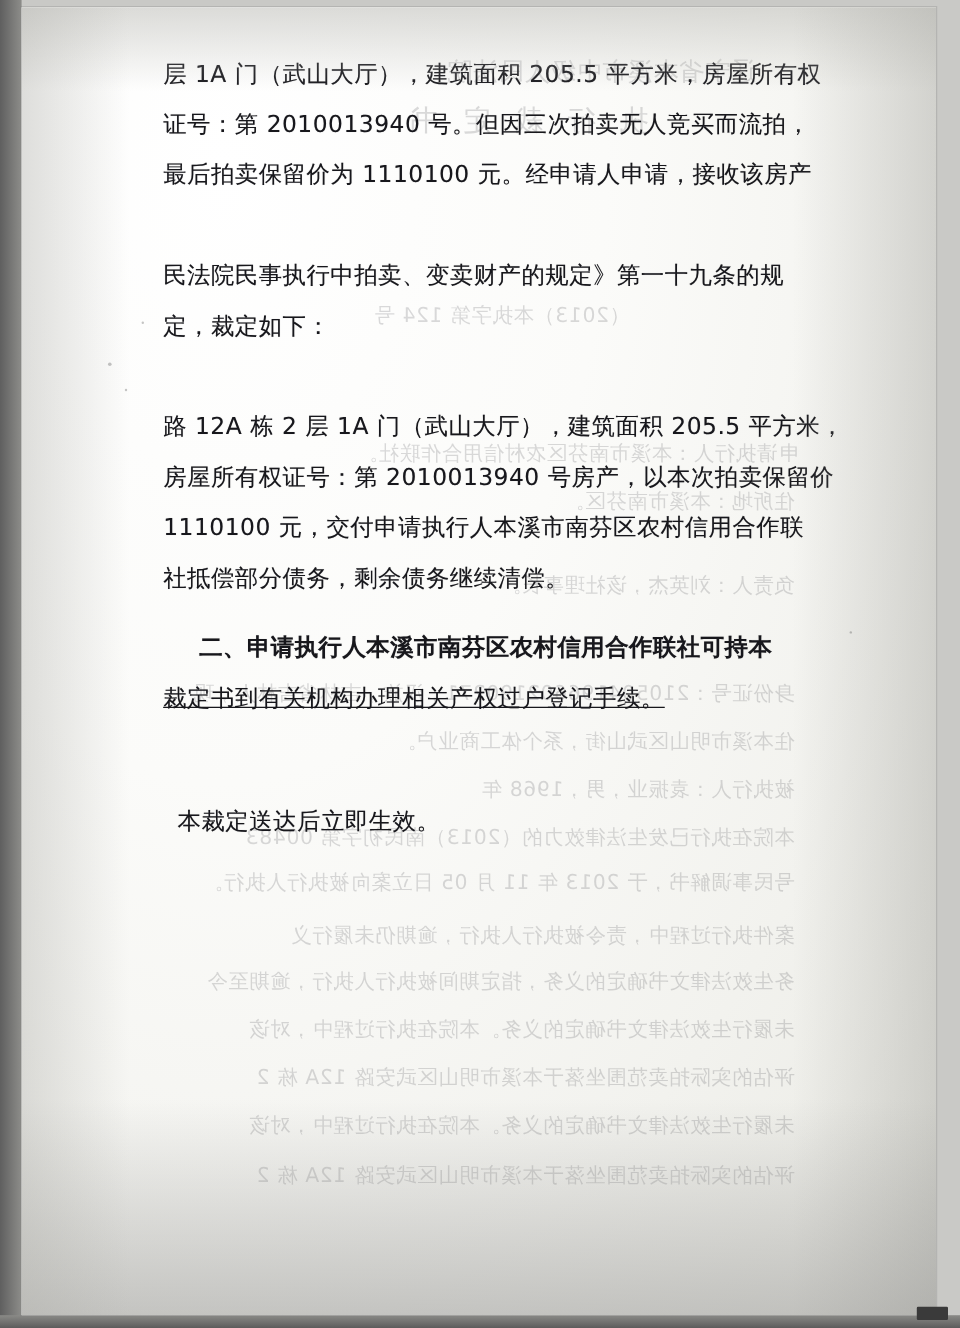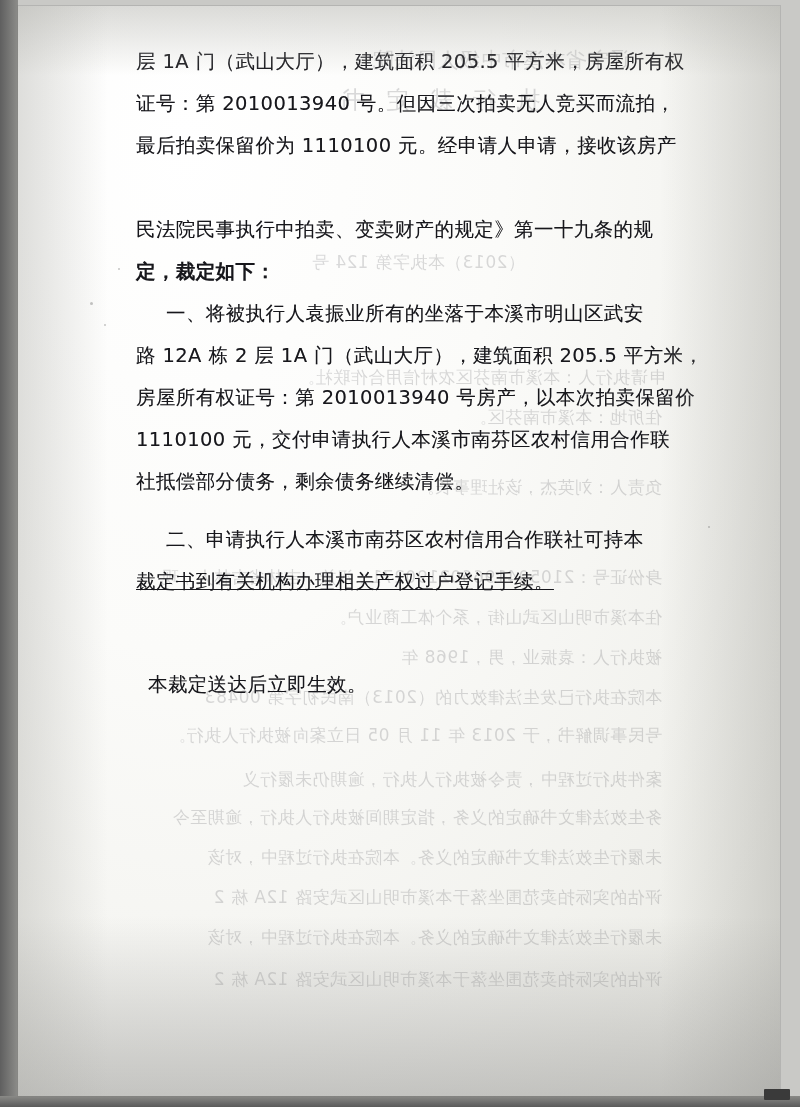--- a/index.html
+++ b/index.html
@@ -154,29 +154,28 @@
       <div class="bl-line" style="left:118px; top:880px;">评估的实际拍卖范围坐落于本溪市明山区武安路 12A 栋 2</div>
       <div class="bl-line" style="left:118px; top:920px;">未履行生效法律文书确定的义务。本院在执行过程中，对该</div>
       <div class="bl-line" style="left:118px; top:962px;">评估的实际拍卖范围坐落于本溪市明山区武安路 12A 栋 2</div>
     </div>
 
     <div class="content">
       <div class="doc-line" style="left:118px; top:46px;">层 1A 门（武山大厅），建筑面积 205.5 平方米，房屋所有权</div>
       <div class="doc-line" style="left:118px; top:88px;">证号：第 2010013940 号。但因三次拍卖无人竞买而流拍，</div>
       <div class="doc-line" style="left:118px; top:130px;">最后拍卖保留价为 1110100 元。经申请人申请，接收该房产</div>
       <div class="doc-line" style="left:118px; top:214px;">民法院民事执行中拍卖、变卖财产的规定》第一十九条的规</div>
-      <div class="doc-line" style="left:118px; top:256px;font-weight:bold;">定，裁定如下：</div>
+      <div class="doc-line" style="left:118px; top:256px;">定，裁定如下：</div>
 
-      <div class="doc-line" style="left:148px; top:298px;">一、将被执行人袁振业所有的坐落于本溪市明山区武安</div>
       <div class="doc-line" style="left:118px; top:340px;">路 12A 栋 2 层 1A 门（武山大厅），建筑面积 205.5 平方米，</div>
       <div class="doc-line" style="left:118px; top:382px;">房屋所有权证号：第 2010013940 号房产，以本次拍卖保留价</div>
       <div class="doc-line" style="left:118px; top:424px;">1110100 元，交付申请执行人本溪市南芬区农村信用合作联</div>
       <div class="doc-line" style="left:118px; top:466px;">社抵偿部分债务，剩余债务继续清偿。</div>
 
-      <div class="doc-line" style="left:148px; top:524px;">二、申请执行人本溪市南芬区农村信用合作联社可持本</div>
+      <div class="doc-line" style="left:148px; top:524px;font-weight:bold;">二、申请执行人本溪市南芬区农村信用合作联社可持本</div>
       <div class="doc-line" style="left:118px; top:566px;text-decoration:underline;">裁定书到有关机构办理相关产权过户登记手续。</div>
 
       <div class="doc-line" style="left:130px; top:669px;">本裁定送达后立即生效。</div>
     </div>
 
     <div class="shade-top"></div>
     <div class="shade-right"></div>
     <div class="shade-bottom"></div>
     <div class="shade-left"></div>
 

